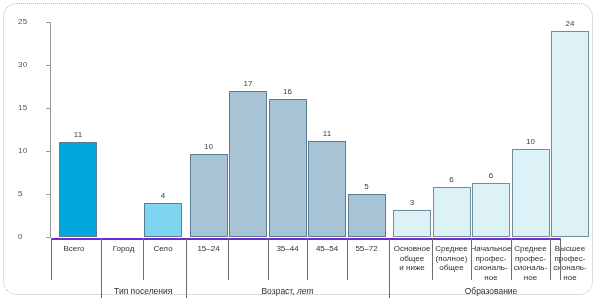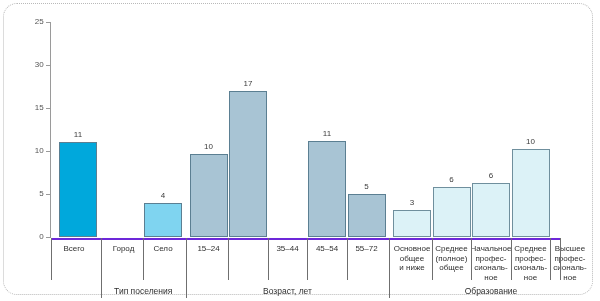--- a/index.html
+++ b/index.html
@@ -9,21 +9,21 @@
 
   #frame{position:absolute;left:3px;top:3px;width:590px;height:292px;
          border:1px dotted #b9b9b9;border-radius:14px;box-sizing:border-box;}
 
   #stage{position:absolute;left:0;top:0;width:600px;height:301px;}
 
   
   .yaxis-line{position:absolute;left:50px;top:22px;width:1px;height:215px;
               background:#9a9a9a;}
   .ytick{position:absolute;left:46px;width:5px;height:1px;background:#9a9a9a;}
-  .ylabel{position:absolute;left:18px;width:26px;text-align:right;
+  .ylabel{position:absolute;left:18px;width:26px;text-align:left;
           font-size:8px;color:#555;line-height:8px;letter-spacing:.2px;}
 
   
   .plot{position:absolute;left:51px;top:22px;width:509px;height:215px;}
   .barslot{position:absolute;bottom:0;width:38px;}
   .bar{position:absolute;bottom:0;left:0;width:100%;box-sizing:border-box;}
   .bar.total{background:#00A8DC;border:1px solid #5b7f92;}
   .bar.settle{background:#7FD4F0;border:1px solid #5b7f92;}
   .bar.age{background:#A8C4D4;border:1px solid #5b7f92;}
   .bar.edu{background:#DCF2F7;border:1px solid #6f8f9d;
@@ -41,21 +41,21 @@
         display:flex;align-items:flex-start;justify-content:center;
         padding-top:4px;}
   .cell .txt{font-size:8px;color:#2f2f2f;line-height:9.5px;text-align:center;
              white-space:pre-line;}
   .sep{position:absolute;top:238px;width:1px;background:#6f6f6f;}
 
   
   .grp{position:absolute;height:16px;display:flex;align-items:center;
        justify-content:center;}
   .grp .txt{font-size:8.5px;color:#2f2f2f;line-height:9px;white-space:nowrap;}
-  .grp .it{}
+  .grp .it{font-style:italic;}
 </style>
 </head>
 <body>
 
 <div id="stage">
 
   <div id="frame"></div>
 
   <div class="yaxis-line"></div>
   <div id="yaxis">
@@ -83,20 +83,24 @@
         <div class="vlabel" style="bottom: 37.4px;">4</div>
       </div>
       <div class="barslot" style="left: 138.5px; height: 215px;">
         <div class="bar age" style="height: 83.42px;"></div>
         <div class="vlabel" style="bottom: 86.42px;">10</div>
       </div>
       <div class="barslot" style="left: 178px; height: 215px;">
         <div class="bar age" style="height: 146.2px;"></div>
         <div class="vlabel" style="bottom: 149.2px;">17</div>
       </div>
+      <div class="barslot" style="left: 217.5px; height: 215px;">
+        <div class="bar age" style="height: 137.6px;"></div>
+        <div class="vlabel" style="bottom: 140.6px;">16</div>
+      </div>
       <div class="barslot" style="left: 257px; height: 215px;">
         <div class="bar age" style="height: 96.32px;"></div>
         <div class="vlabel" style="bottom: 99.32px;">11</div>
       </div>
       <div class="barslot" style="left: 296.5px; height: 215px;">
         <div class="bar age" style="height: 43px;"></div>
         <div class="vlabel" style="bottom: 46px;">5</div>
       </div>
       <div class="barslot" style="left: 342px; height: 215px;">
         <div class="bar edu" style="height: 26.66px;"></div>
@@ -106,20 +110,24 @@
         <div class="bar edu" style="height: 49.88px;"></div>
         <div class="vlabel" style="bottom: 52.88px;">6</div>
       </div>
       <div class="barslot" style="left: 421px; height: 215px;">
         <div class="bar edu" style="height: 54.18px;"></div>
         <div class="vlabel" style="bottom: 57.18px;">6</div>
       </div>
       <div class="barslot" style="left: 460.5px; height: 215px;">
         <div class="bar edu" style="height: 87.72px;"></div>
         <div class="vlabel" style="bottom: 90.72px;">10</div>
+      </div>
+      <div class="barslot" style="left: 500px; height: 215px;">
+        <div class="bar edu" style="height: 206.4px;"></div>
+        <div class="vlabel" style="bottom: 209.4px;">24</div>
       </div>
     </div>
 
   <div class="tbl" id="tbl">
       <div class="cell" style="left: 0px; width: 46px;">
         <span class="txt">Всего</span>
       </div>
       <div class="cell" style="left: 89px; width: 46px;">
         <span class="txt">Село</span>
       </div>

